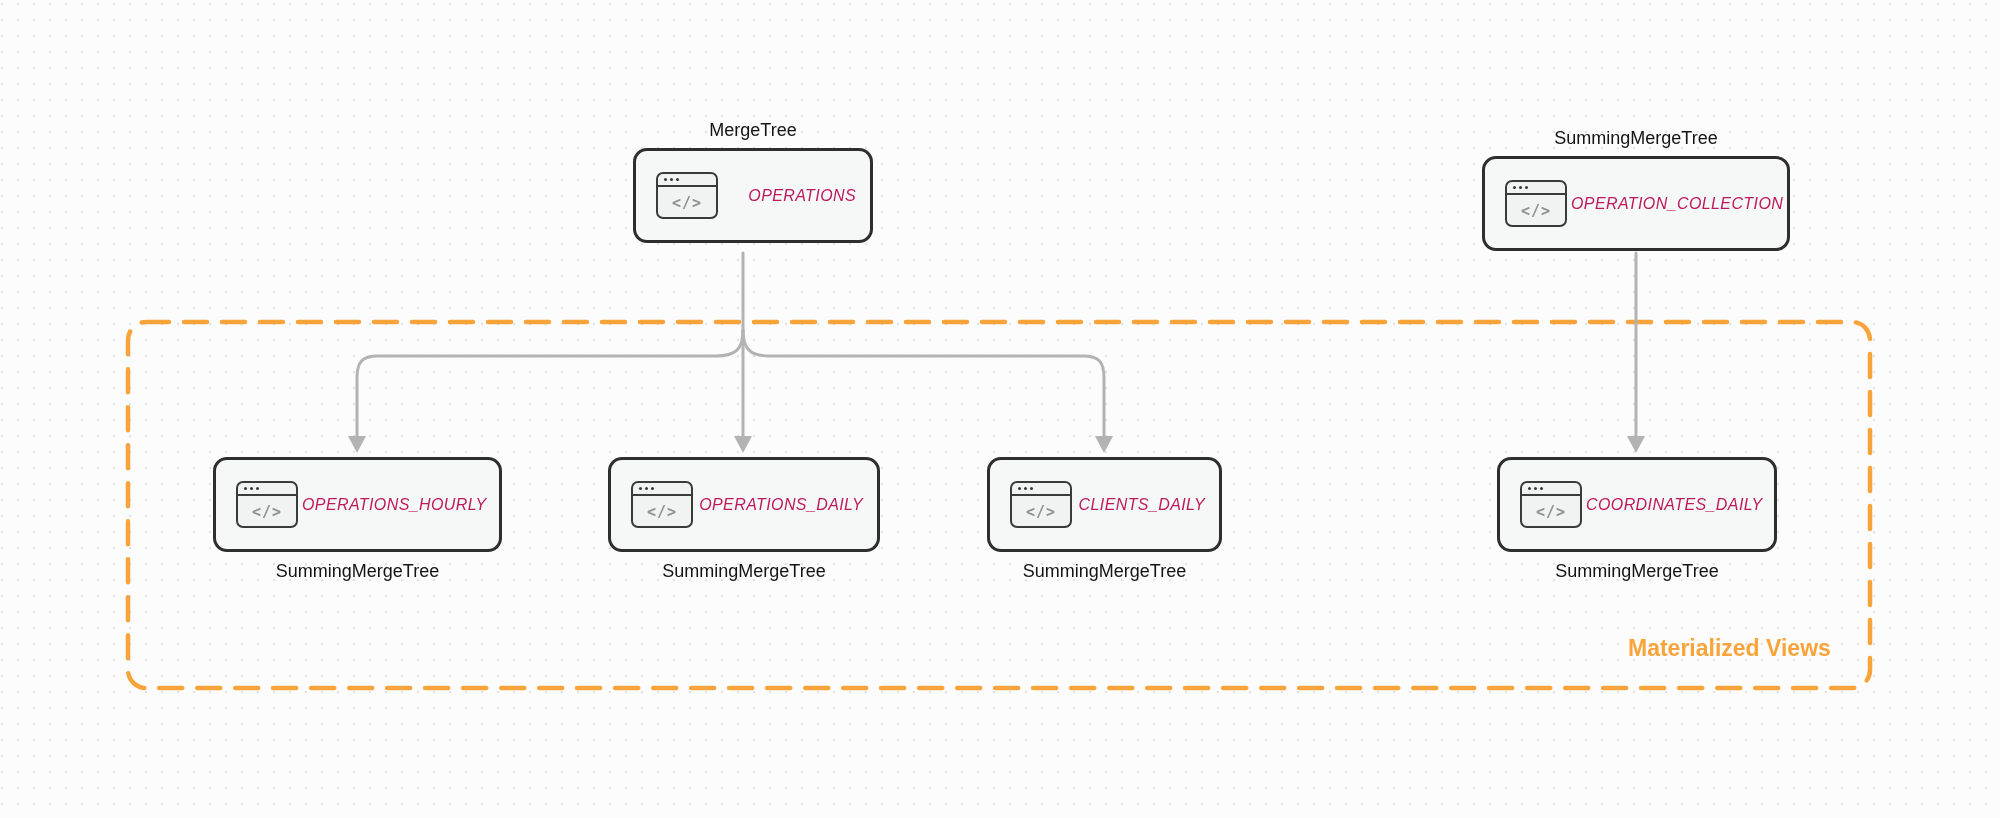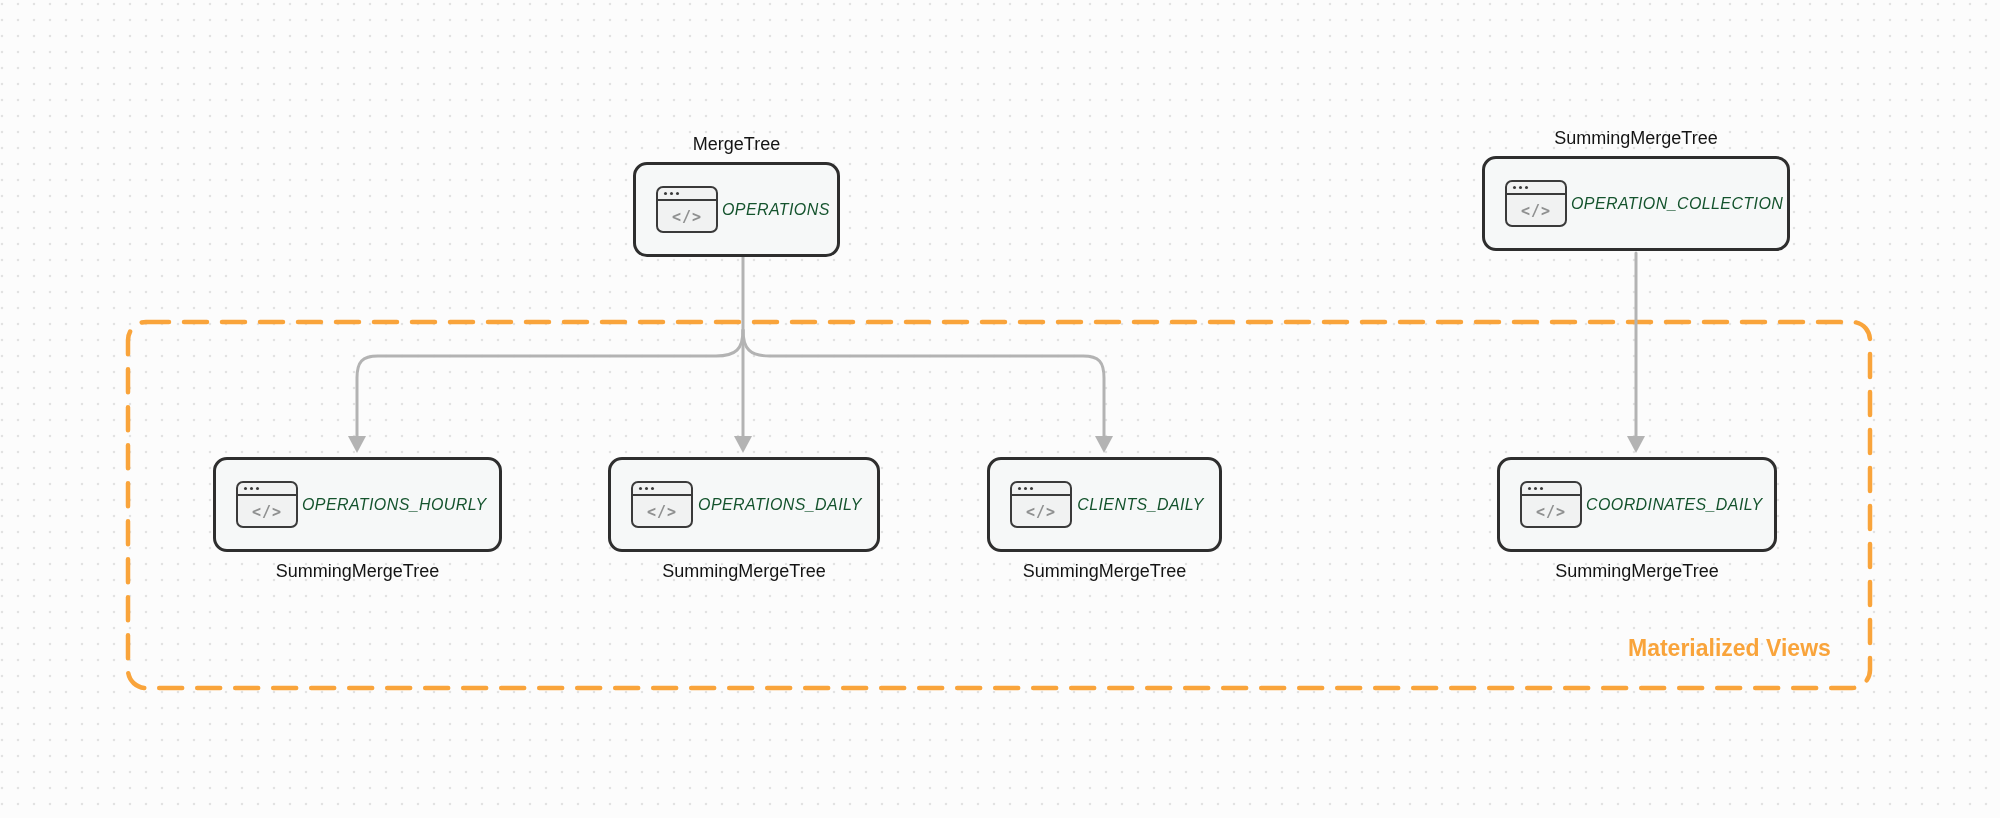--- a/index.html
+++ b/index.html
@@ -30,41 +30,41 @@
     background: #f6f8f8;
     border: 3px solid #2e2e2e;
     border-radius: 14px;
     display: flex;
     align-items: center;
     padding: 0 14px 0 20px;
     gap: 4px;
   }
   .node-title {
     flex: 1;
-    text-align: center;
+    text-align: right;
     font-style: italic;
     font-weight: 500;
     font-size: 16px;
     letter-spacing: 0.4px;
-    color: #14532d;
+    color: #be185d;
     white-space: nowrap;
   }
   .engine-label {
     position: absolute;
     left: 0; width: 100%;
     text-align: center;
     font-size: 18px;
     line-height: 22px;
     color: #141414;
     white-space: nowrap;
   }
   .engine-label.above { bottom: calc(100% + 7px); }
   .engine-label.below { top:  calc(100% + 8px); }
   
-  .pos-operations            { left: 633px;  top: 162px; width: 207px; }
+  .pos-operations            { left: 633px;  top: 148px; width: 240px; }
   .pos-operation-collection  { left: 1482px; top: 156px; width: 308px; }
   .pos-operations-hourly     { left: 213px;  top: 457px; width: 289px; }
   .pos-operations-daily      { left: 608px;  top: 457px; width: 272px; }
   .pos-clients-daily         { left: 987px;  top: 457px; width: 235px; }
   .pos-coordinates-daily     { left: 1497px; top: 457px; width: 280px; }
   
   .icon {
     flex: 0 0 auto;
     width: 62px; height: 47px;
     box-sizing: border-box;

